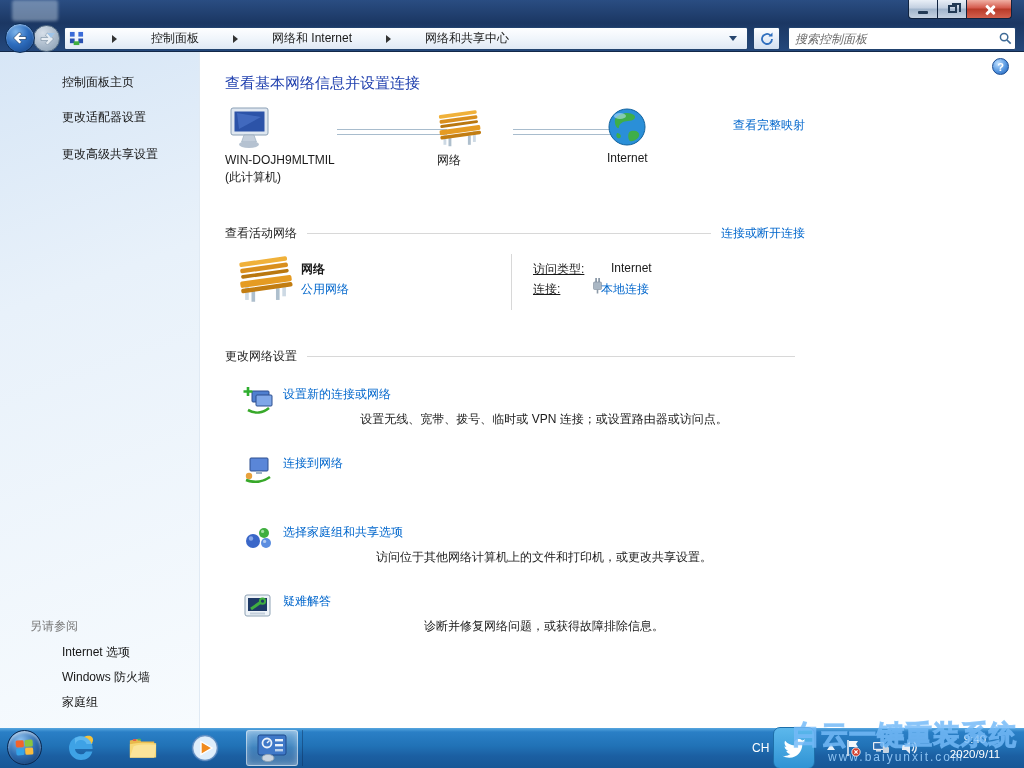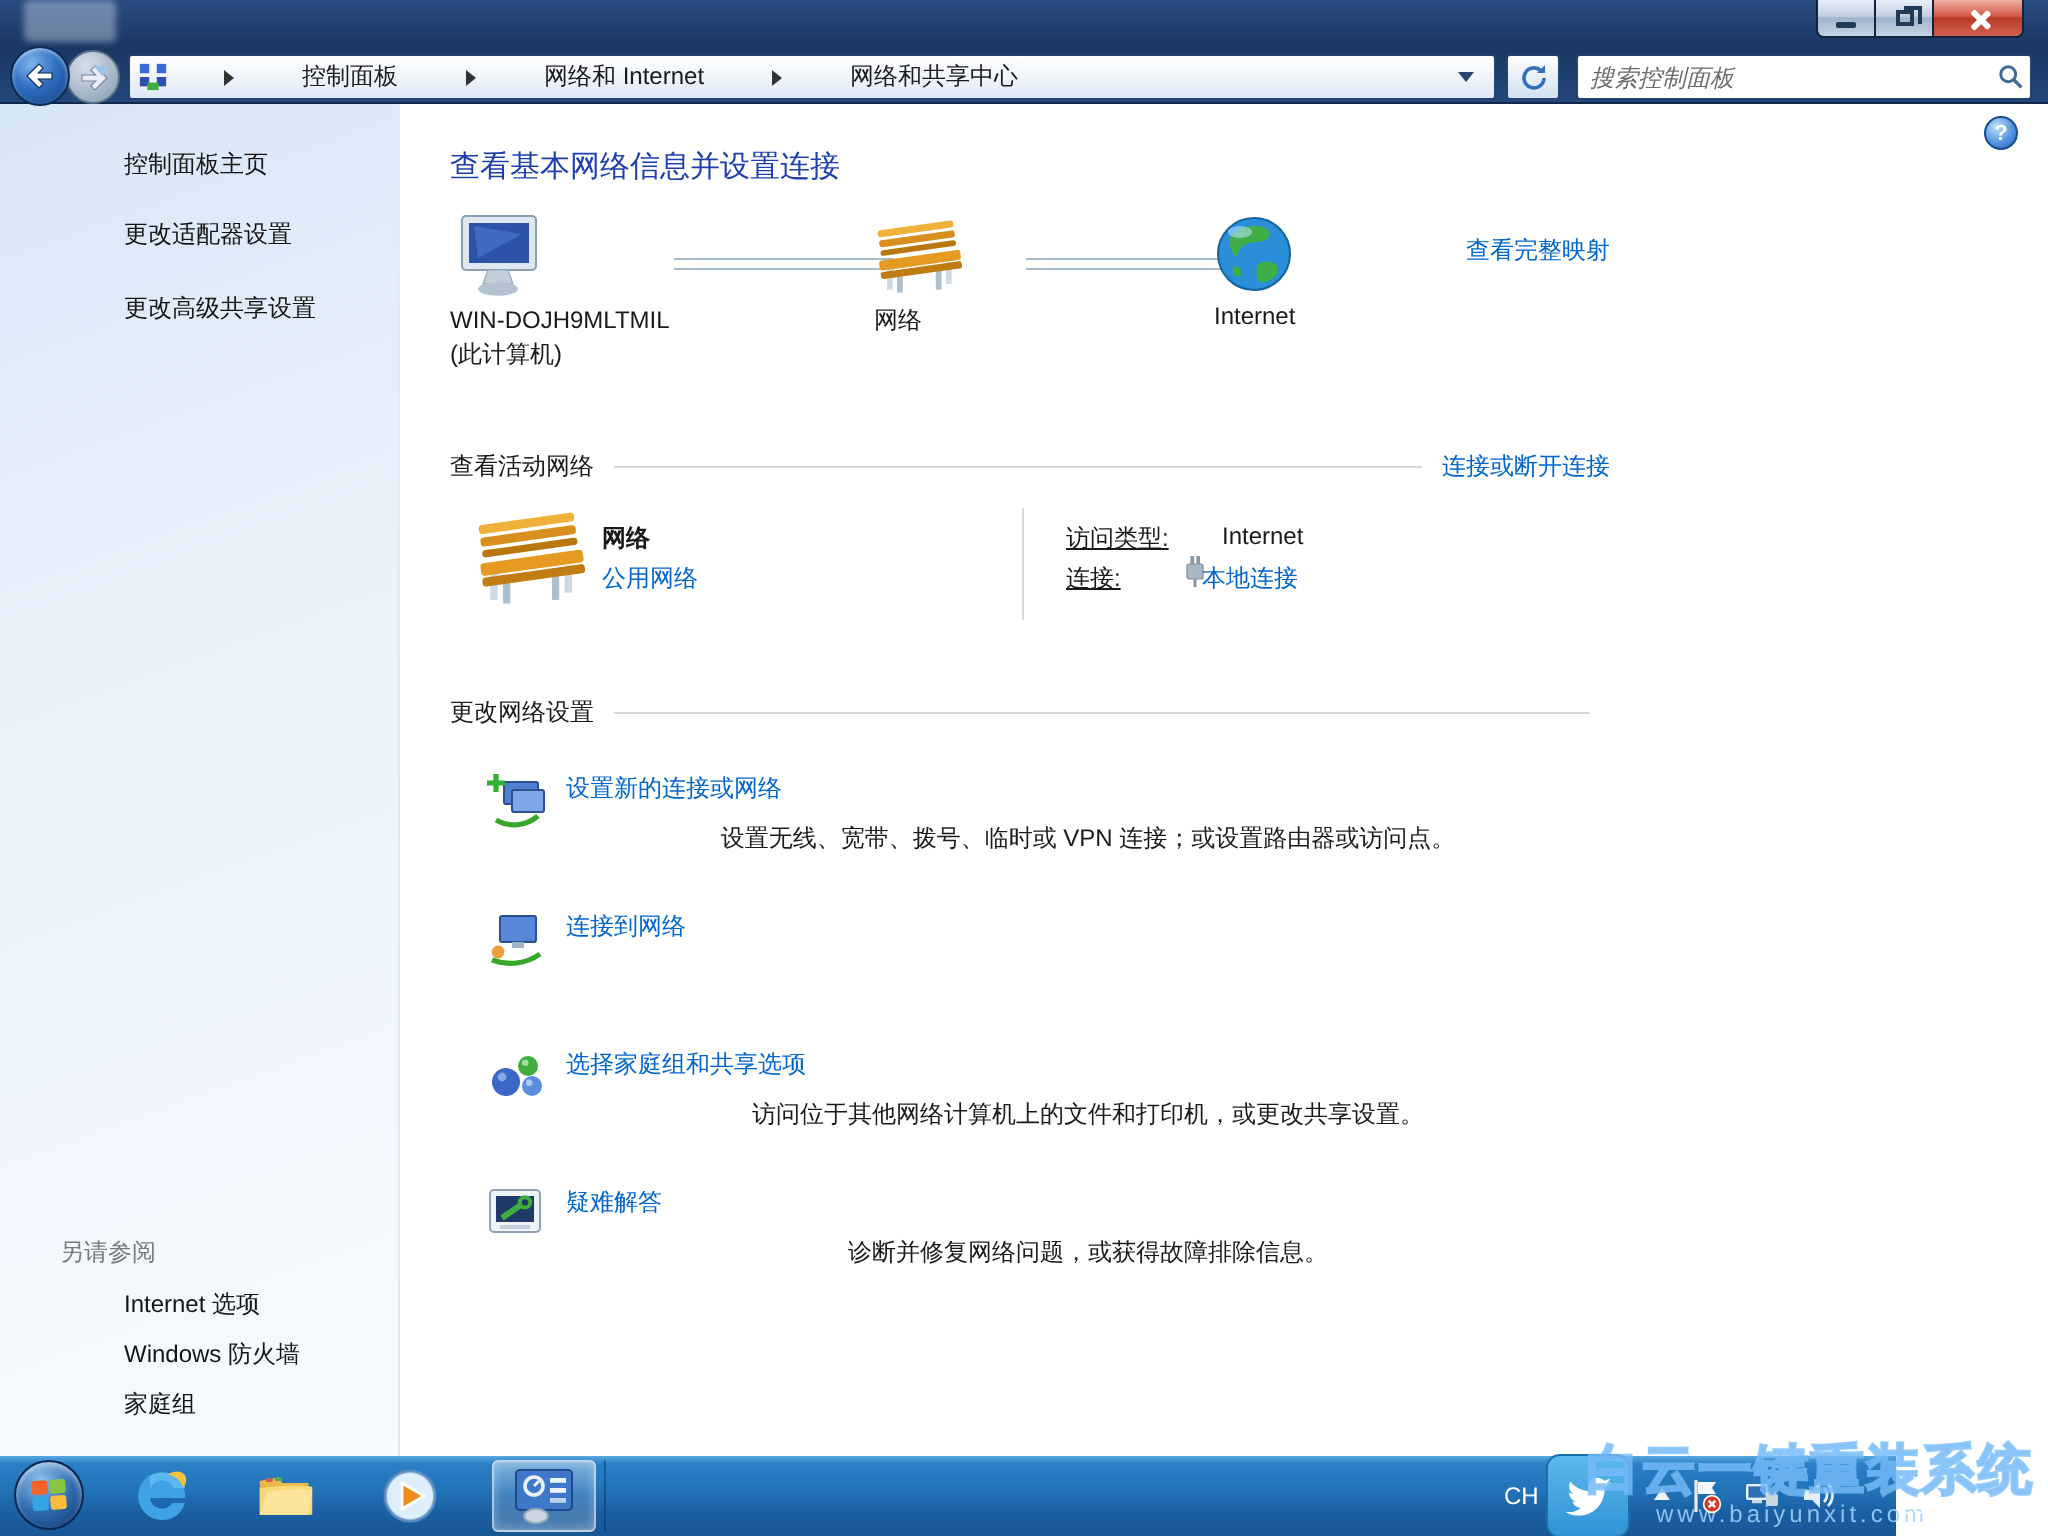--- a/index.html
+++ b/index.html
@@ -105,21 +105,21 @@
   .kv-value { position:absolute; color:#1a1a1a; }
 
   
   .setting-row { position:relative; margin-top:21px; min-height:48px; }
   .setting-icon { position:absolute; left:18px; top:0; width:30px; height:28px; }
   .setting-texts { margin-left:58px; }
   .setting-title { display:inline-block; margin-bottom:8px; }
   .setting-desc { color:#1a1a1a;text-align:center; }
 
   
-  #taskbar { position:absolute; left:0; top:728px; width:948px; height:40px;
+  #taskbar { position:absolute; left:0; top:728px; width:1024px; height:40px;
     background:linear-gradient(180deg,#57a7e0 0%,#2a7fc6 10%,#2172b6 45%,#1b5fa2 70%,#175796 100%); }
   #start-orb { position:absolute; left:7px; top:2px; width:35px; height:35px; border-radius:50%;
     background:radial-gradient(circle at 38% 28%,#8cc0ee 0%,#2e6cb0 50%,#0d3163 100%);
     border:1px solid #0a2850; display:flex; align-items:center; justify-content:center; cursor:pointer;
     box-shadow:inset 0 2px 3px rgba(255,255,255,.55); }
   .winflag { display:grid; grid-template-columns:8px 8px; grid-template-rows:7px 7px; gap:1px; transform:rotate(-4deg); }
   .winflag i { border-radius:1.5px; display:block; }
   .tb-icon { position:absolute; top:5px; width:30px; height:30px; display:flex; align-items:center;
     justify-content:center; cursor:pointer; }
   #tb-active { position:absolute; left:246px; top:2px; width:52px; height:36px;

